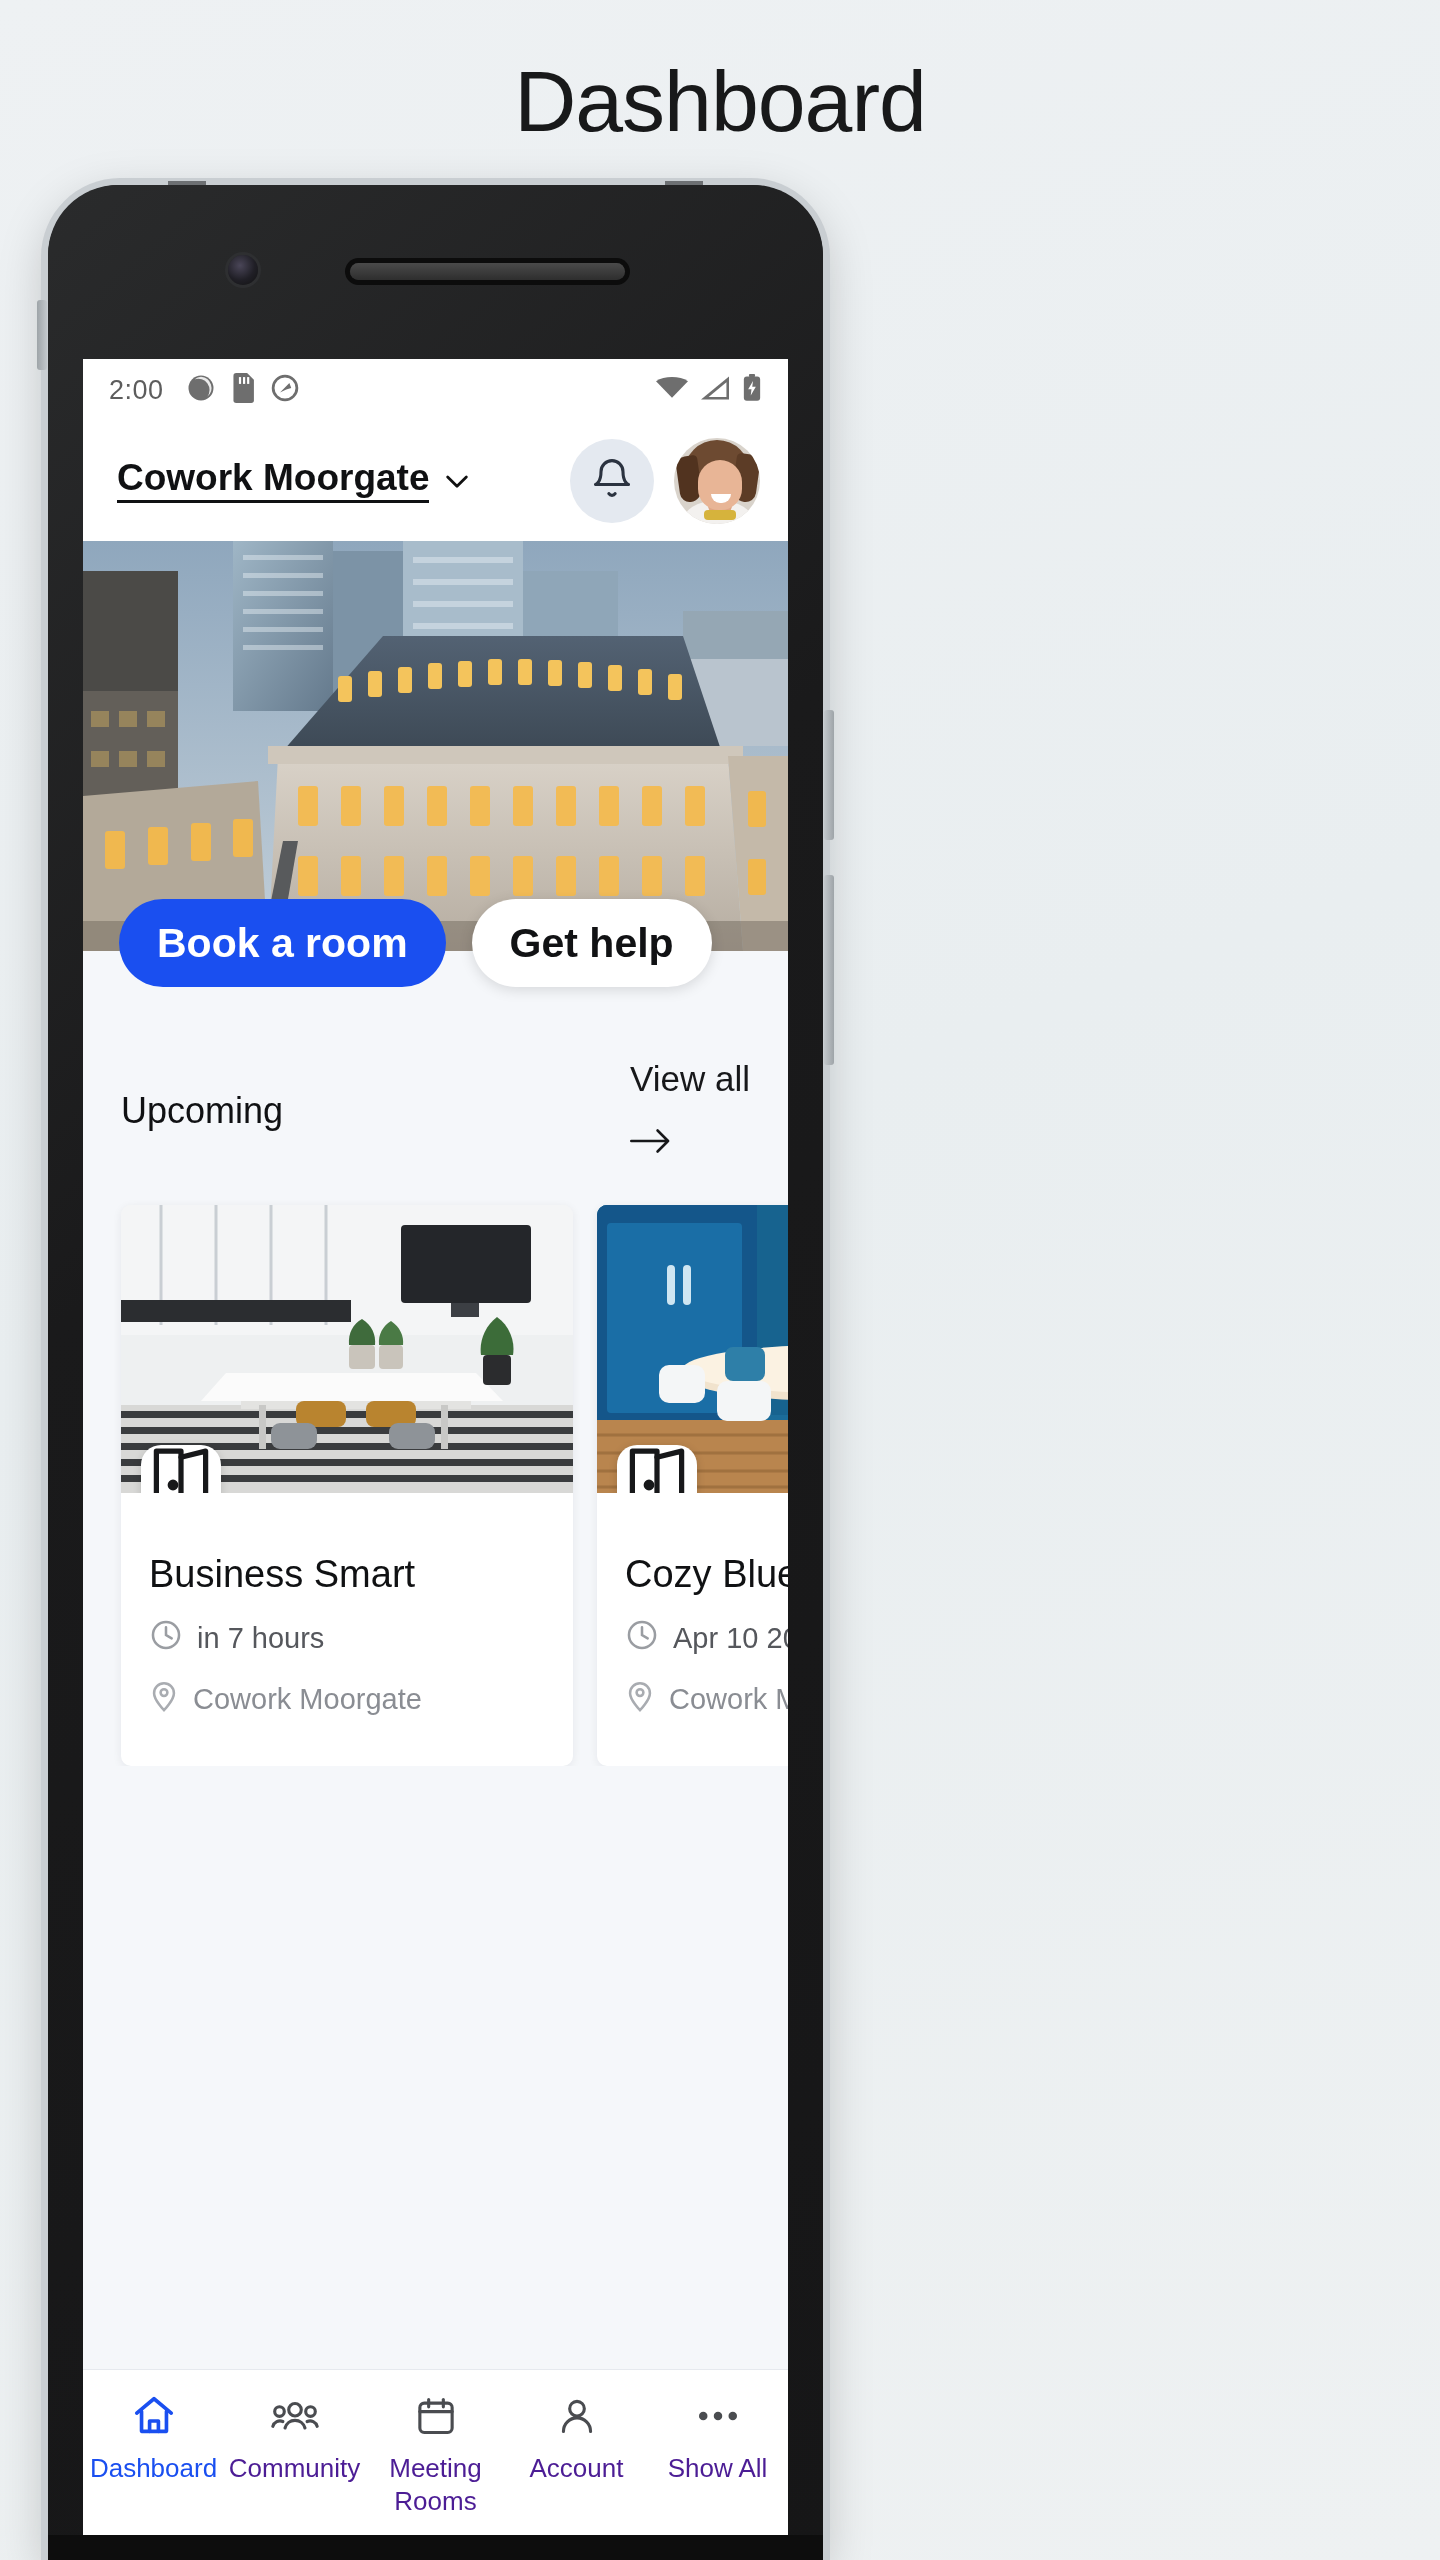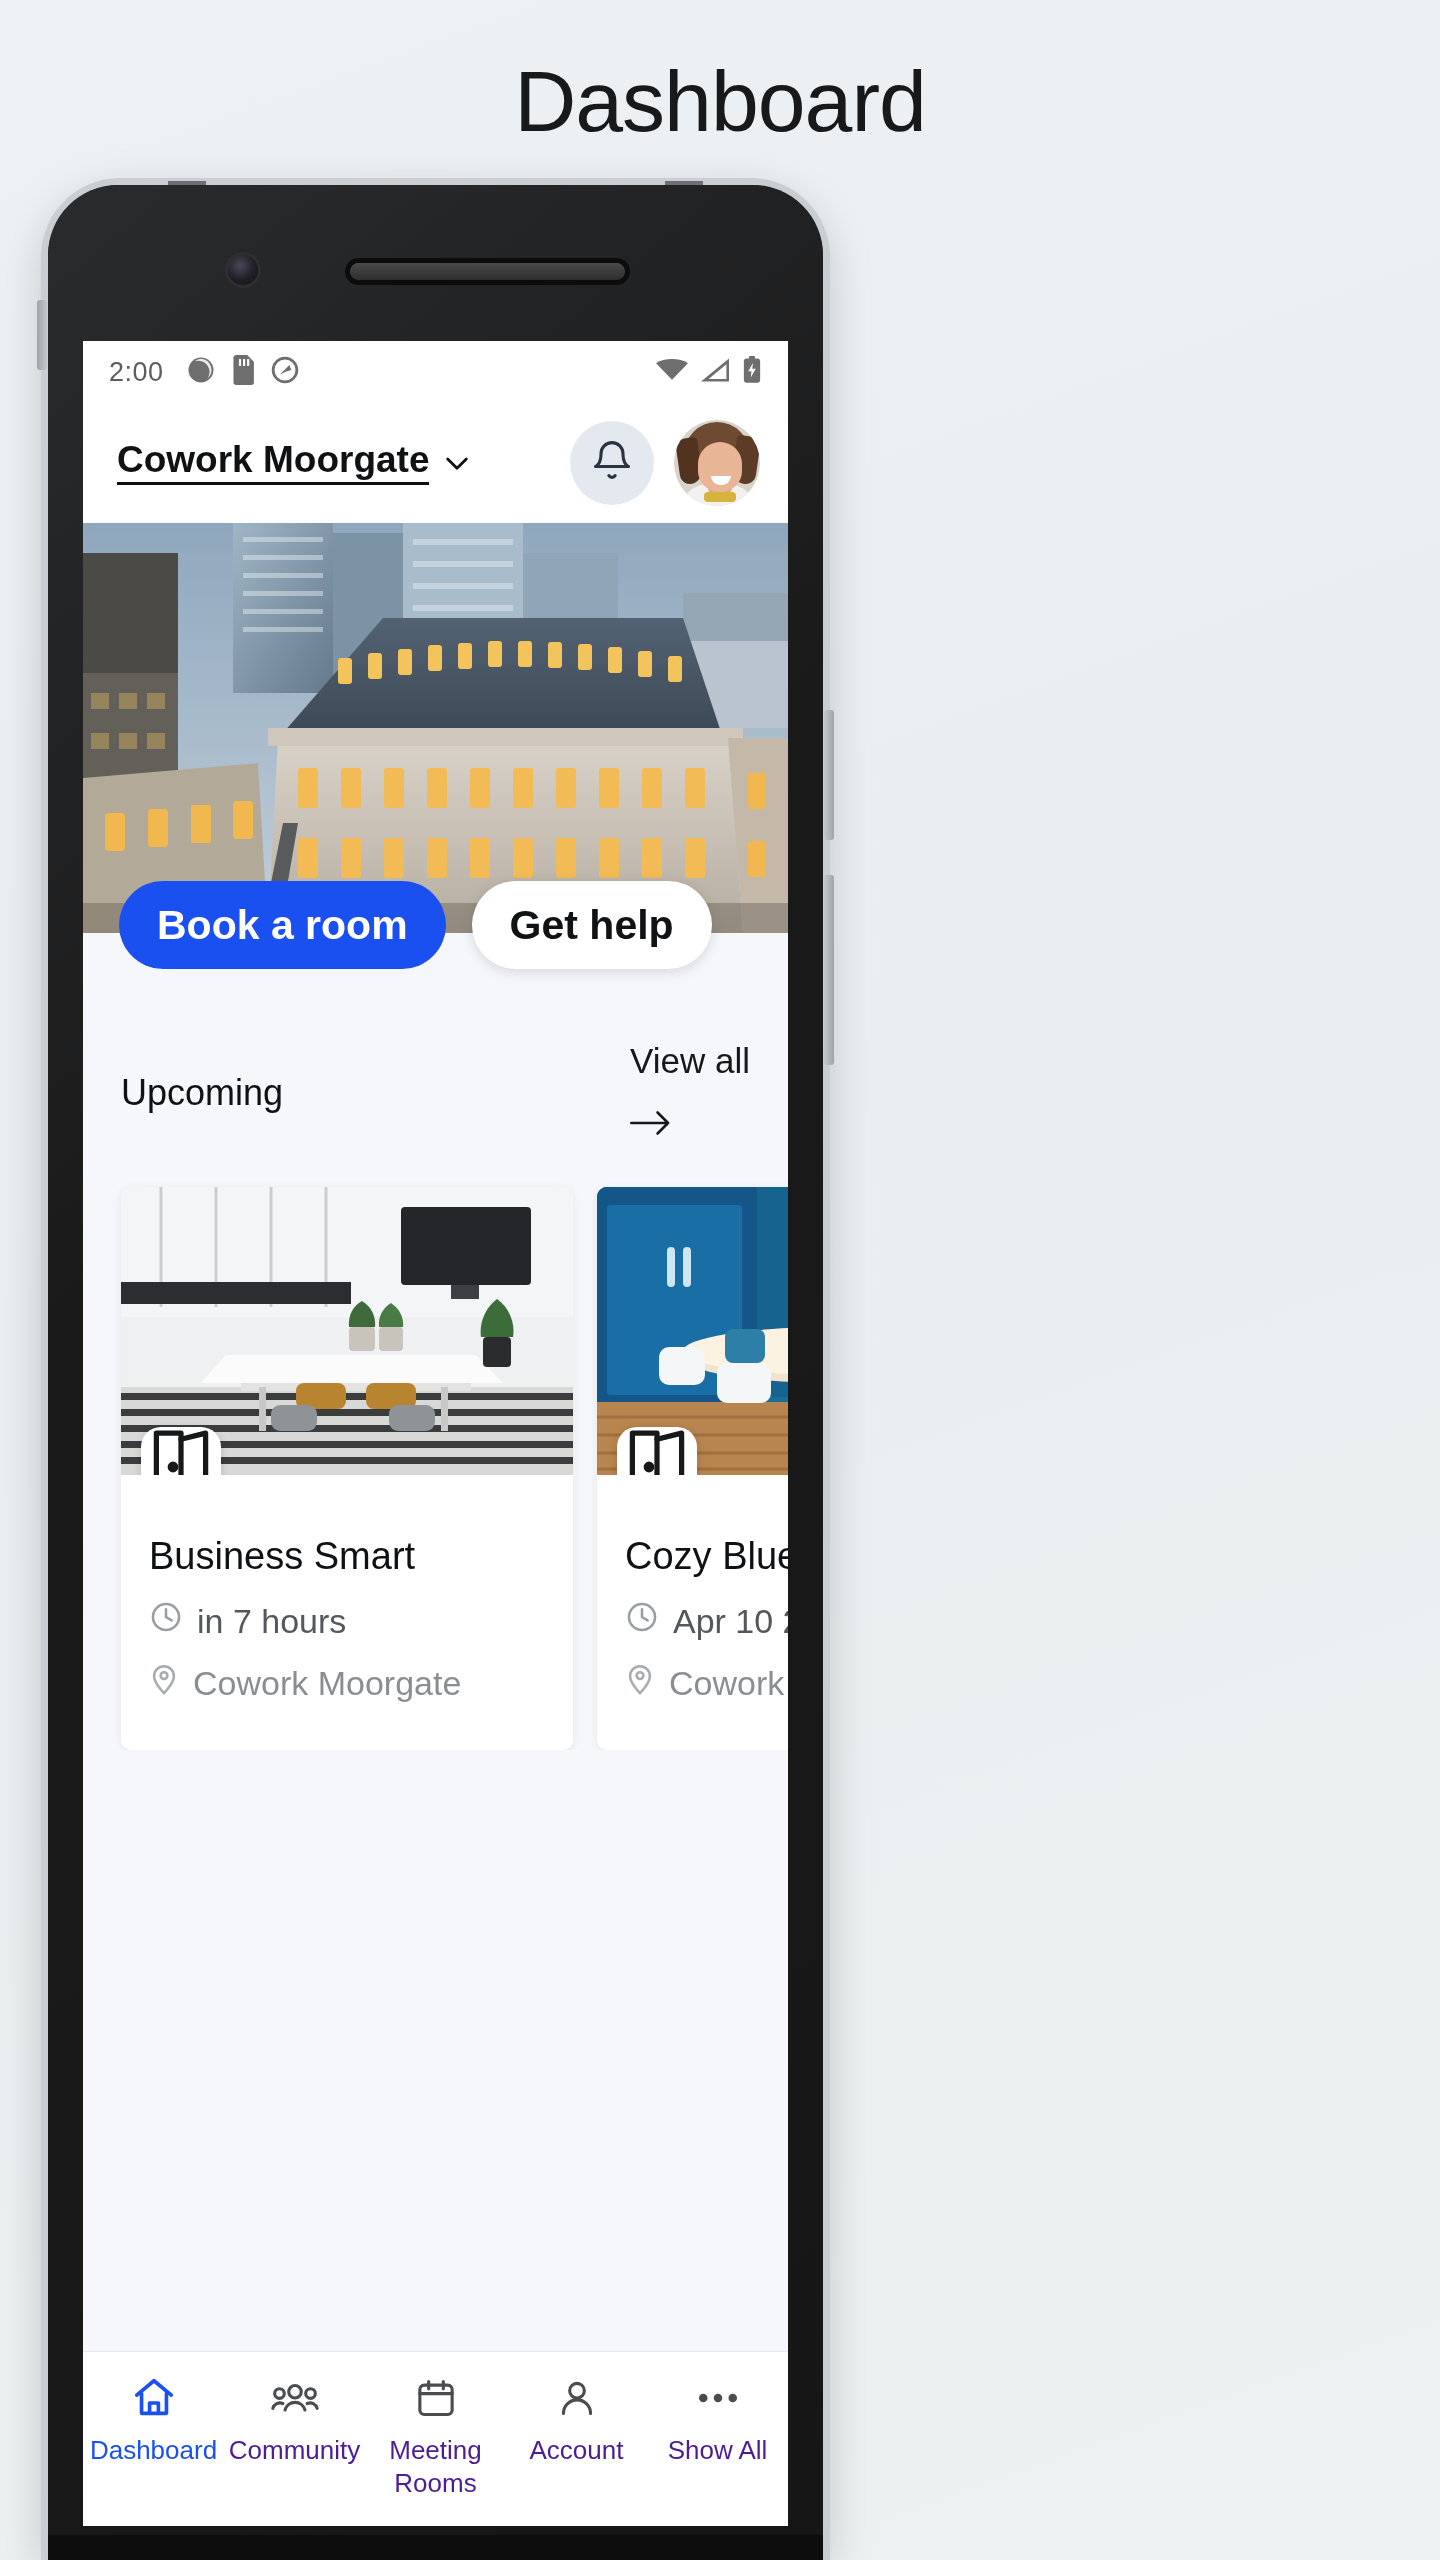--- a/index.html
+++ b/index.html
@@ -61,21 +61,21 @@
   }
   .side-btn.vol   { top: 525px;  height: 130px; }
   .side-btn.pow   { top: 690px;  height: 190px; }
   .side-btn-left {
     position: absolute; left: -11px; top: 115px; width: 10px; height: 70px;
     border-radius: 3px; background: linear-gradient(90deg,#9ea4a8,#c3c8cc);
   }
 
   
   .screen {
-    position: absolute; left: 35px; top: 156px;
+    position: absolute; left: 35px; top: 174px;
     width: 705px; height: 2185px;
     background: #ffffff;
     overflow: hidden;
     display: flex; flex-direction: column;
   }
 
   
   .statusbar {
     height: 62px; flex: 0 0 62px;
     display: flex; align-items: center;
@@ -177,21 +177,21 @@
   .card-img svg { display:block; width:100%; height:100%; }
   .door-badge {
     position: absolute; left: 20px; bottom: -32px;
     width: 80px; height: 80px; border-radius: 20px; background: #fff;
     display: flex; align-items: center; justify-content: center;
     box-shadow: 0 2px 8px rgba(0,0,0,.15);
   }
   .card-body { padding: 60px 28px 26px 28px; }
   .card-title { font-size: 38px; color: #101113; margin-bottom: 22px; white-space: nowrap; }
   .meta { display: flex; align-items: center; gap: 14px; margin-bottom: 20px;
-          font-size: 34px; color: #55575c; white-space: nowrap; }
+          font-size: 29px; color: #55575c; white-space: nowrap; }
   .meta.loc { color: #8a8d93; }
 
   
   .bottomnav {
     flex: 0 0 175px; height: 175px; background: #fff;
     border-top: 1px solid #e6e9ee;
     display: flex; align-items: flex-start; padding-top: 22px;
   }
   .nav-item {
     flex: 1 1 0; display: flex; flex-direction: column; align-items: center; gap: 12px;

